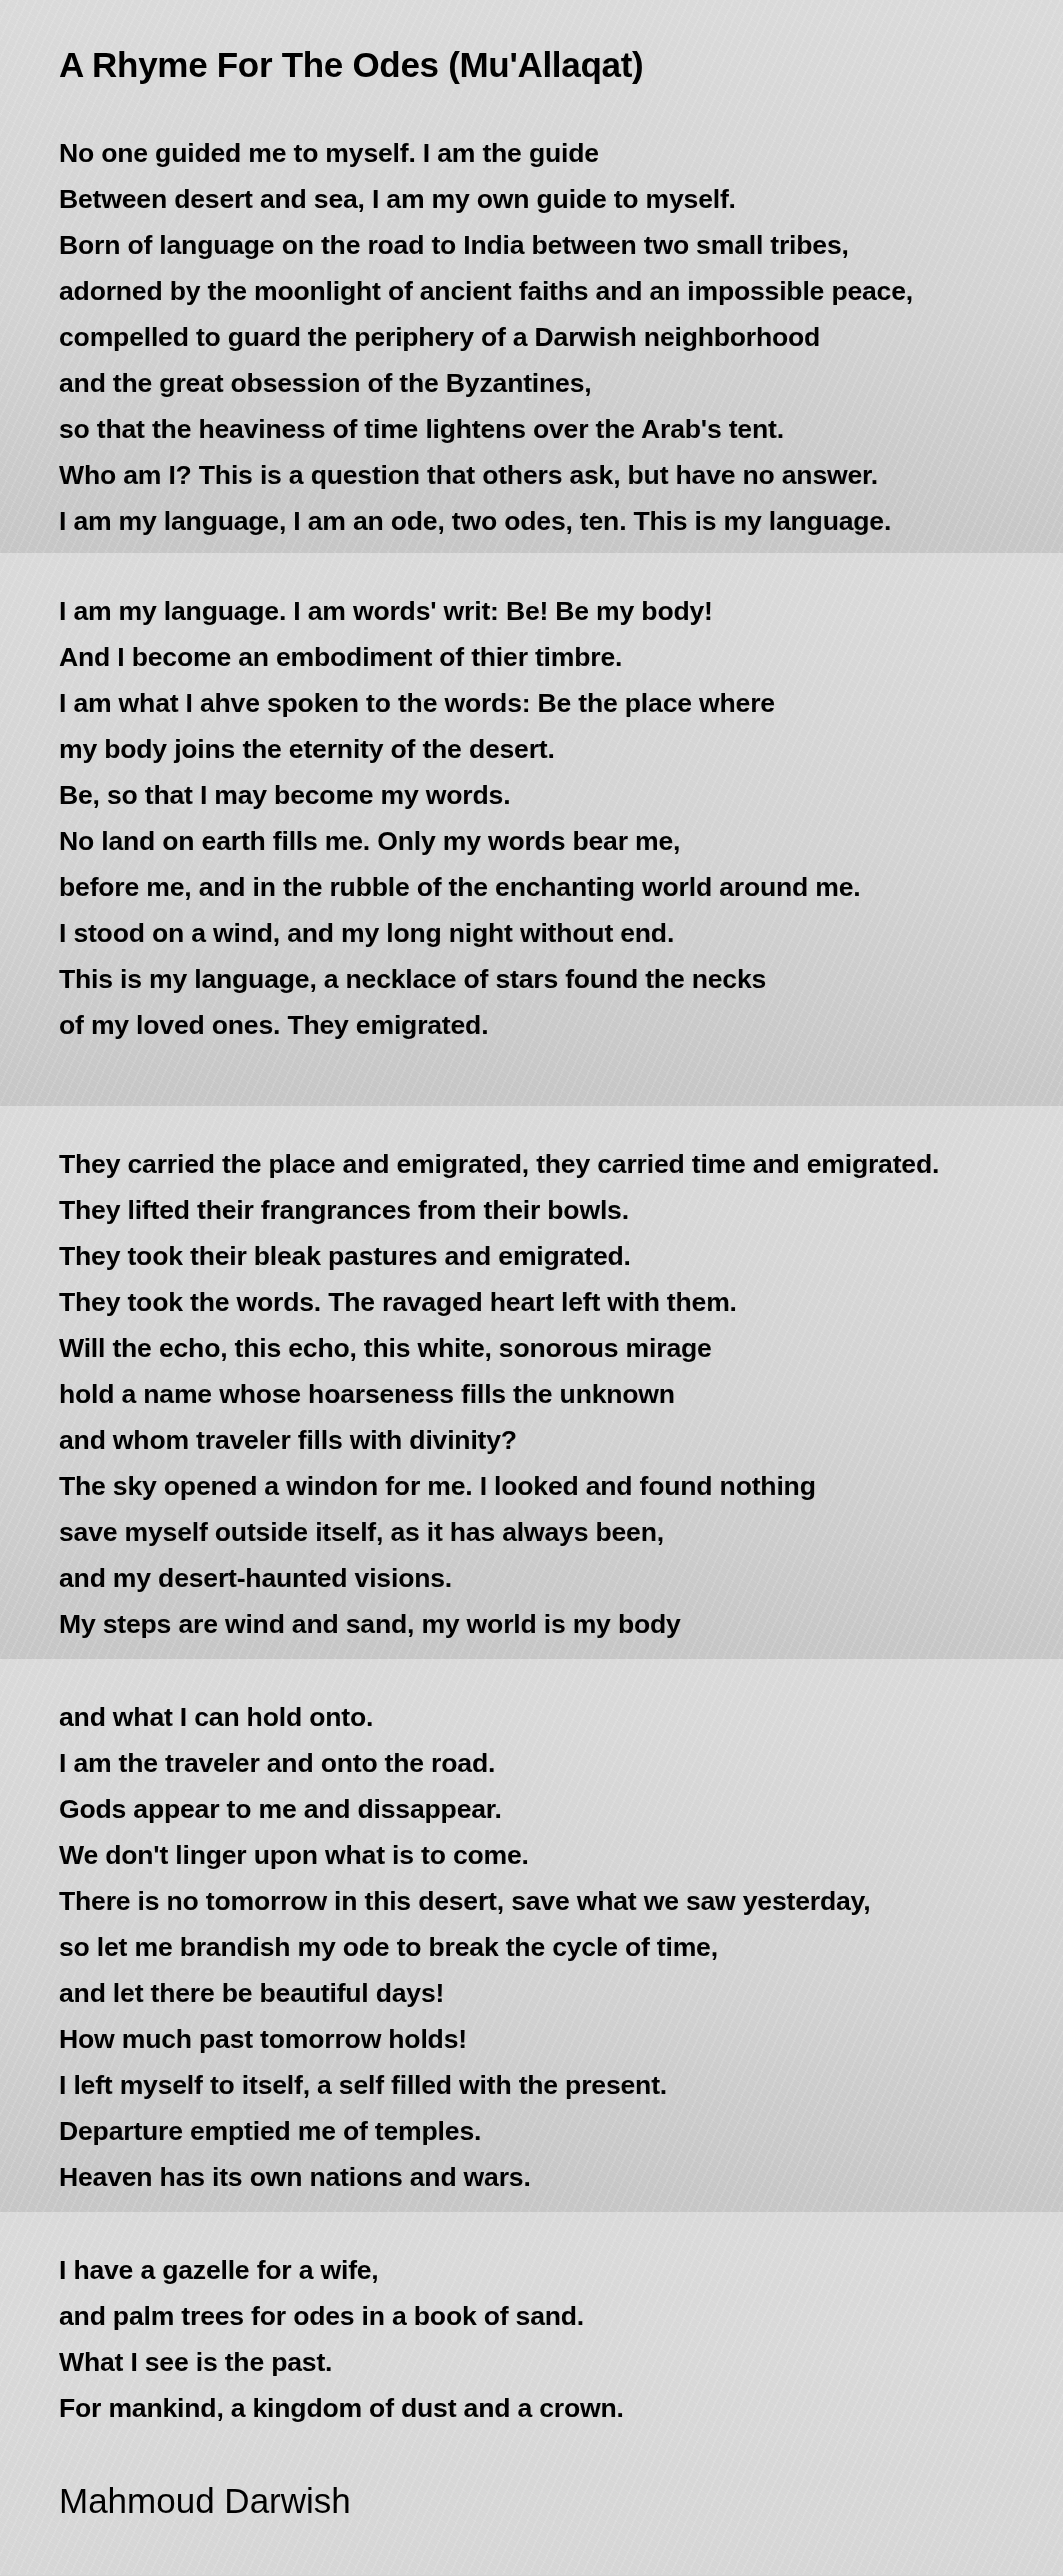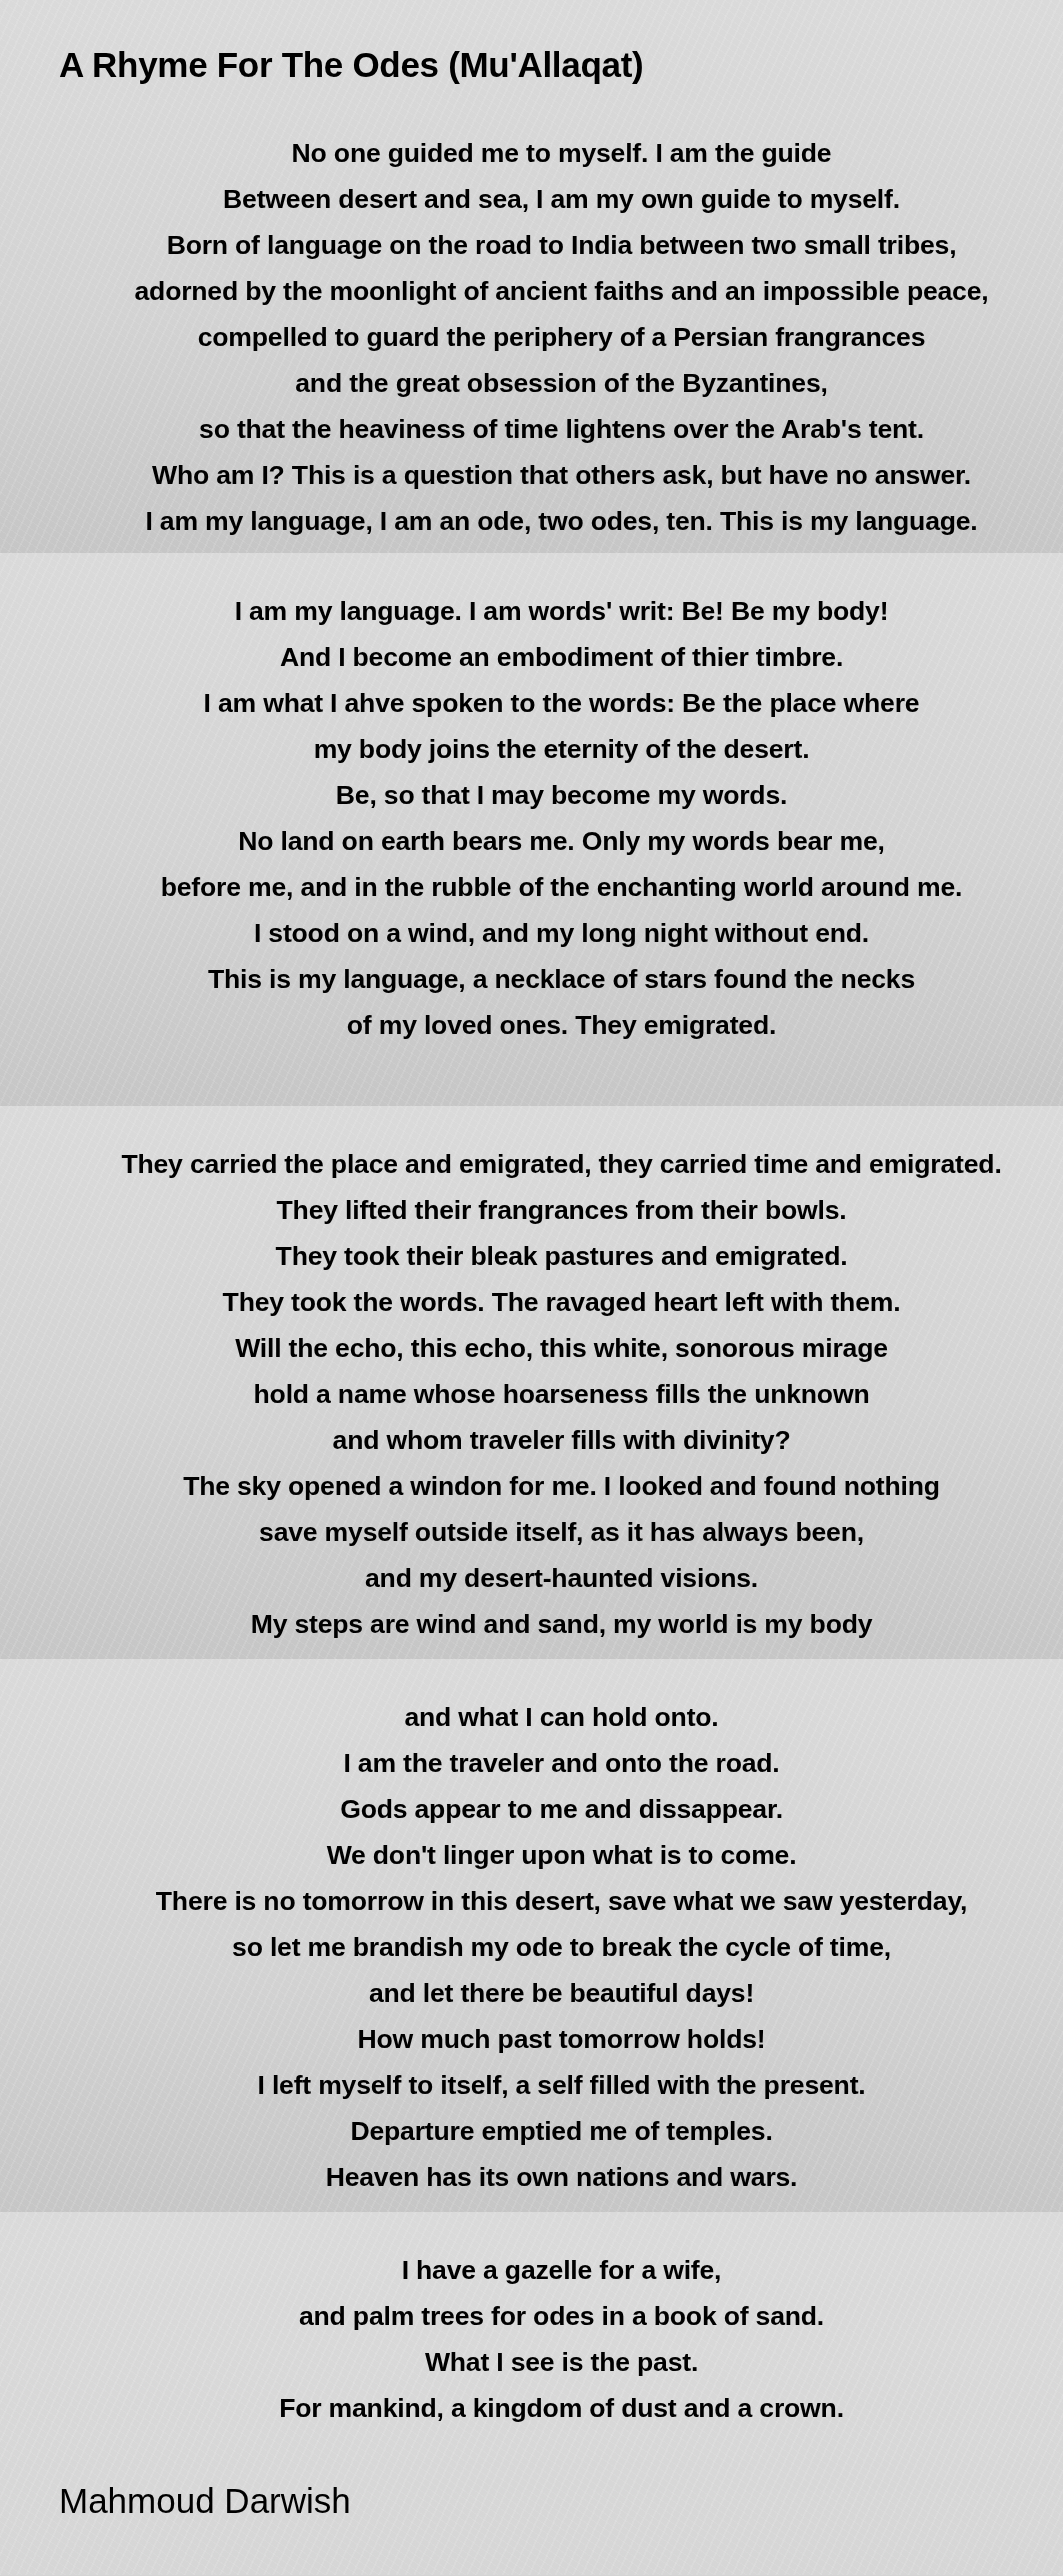--- a/index.html
+++ b/index.html
@@ -38,57 +38,56 @@
     font-weight: bold;
     letter-spacing: -0.3px;
   }
   .line {
     display: block;
     font-size: 26.6px;
     line-height: 46px;
     font-weight: bold;
     white-space: nowrap;
     letter-spacing: -0.2px;
-    text-align: center;
   }
   .author {
     margin-top: 48px;
     font-size: 35px;
     line-height: 43px;
     font-weight: normal;
   }
 </style>
 </head>
 <body>
 
 <div class="page">
 
   <div class="section first">
     <h1 class="title">A Rhyme For The Odes (Mu'Allaqat)</h1>
     <div>
       <span class="line">No one guided me to myself. I am the guide</span>
       <span class="line">Between desert and sea, I am my own guide to myself.</span>
       <span class="line">Born of language on the road to India between two small tribes,</span>
       <span class="line">adorned by the moonlight of ancient faiths and an impossible peace,</span>
-      <span class="line">compelled to guard the periphery of a Persian frangrances</span>
+      <span class="line">compelled to guard the periphery of a Darwish neighborhood</span>
       <span class="line">and the great obsession of the Byzantines,</span>
       <span class="line">so that the heaviness of time lightens over the Arab's tent.</span>
       <span class="line">Who am I? This is a question that others ask, but have no answer.</span>
       <span class="line">I am my language, I am an ode, two odes, ten. This is my language.</span>
     </div>
   </div>
 
   <div class="section">
     <div>
       <span class="line">I am my language. I am words' writ: Be! Be my body!</span>
       <span class="line">And I become an embodiment of thier timbre.</span>
       <span class="line">I am what I ahve spoken to the words: Be the place where</span>
       <span class="line">my body joins the eternity of the desert.</span>
       <span class="line">Be, so that I may become my words.</span>
-      <span class="line">No land on earth bears me. Only my words bear me,</span>
+      <span class="line">No land on earth fills me. Only my words bear me,</span>
       <span class="line">before me, and in the rubble of the enchanting world around me.</span>
       <span class="line">I stood on a wind, and my long night without end.</span>
       <span class="line">This is my language, a necklace of stars found the necks</span>
       <span class="line">of my loved ones. They emigrated.</span>
     </div>
   </div>
 
   <div class="section">
     <div>
       <span class="line">They carried the place and emigrated, they carried time and emigrated.</span>

